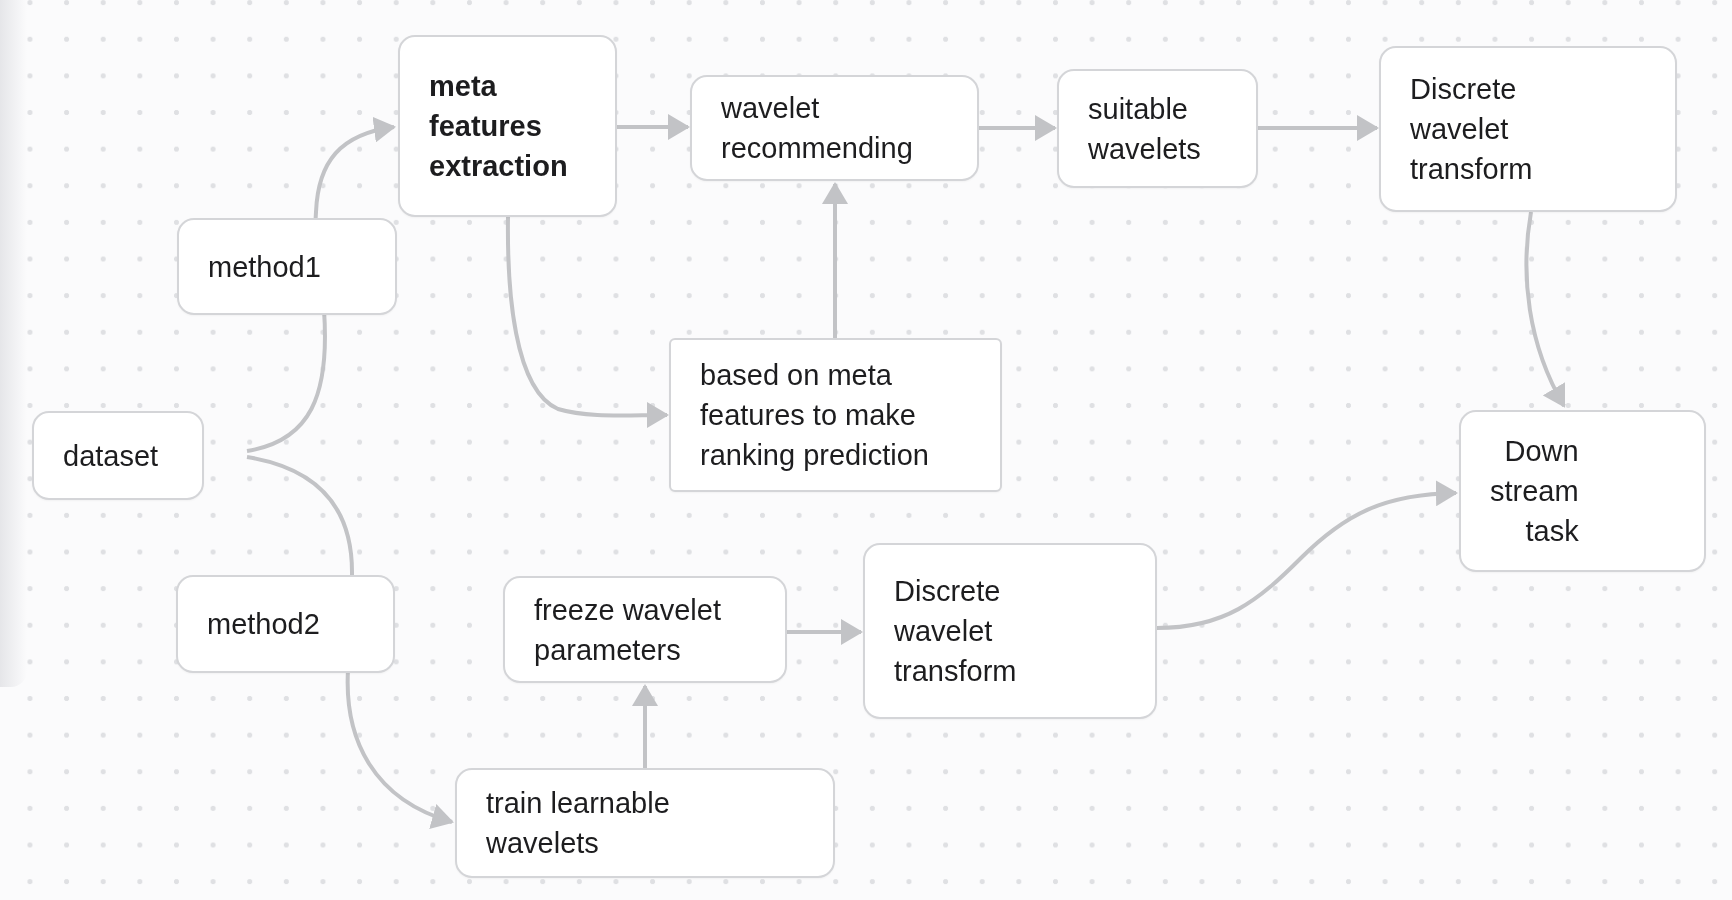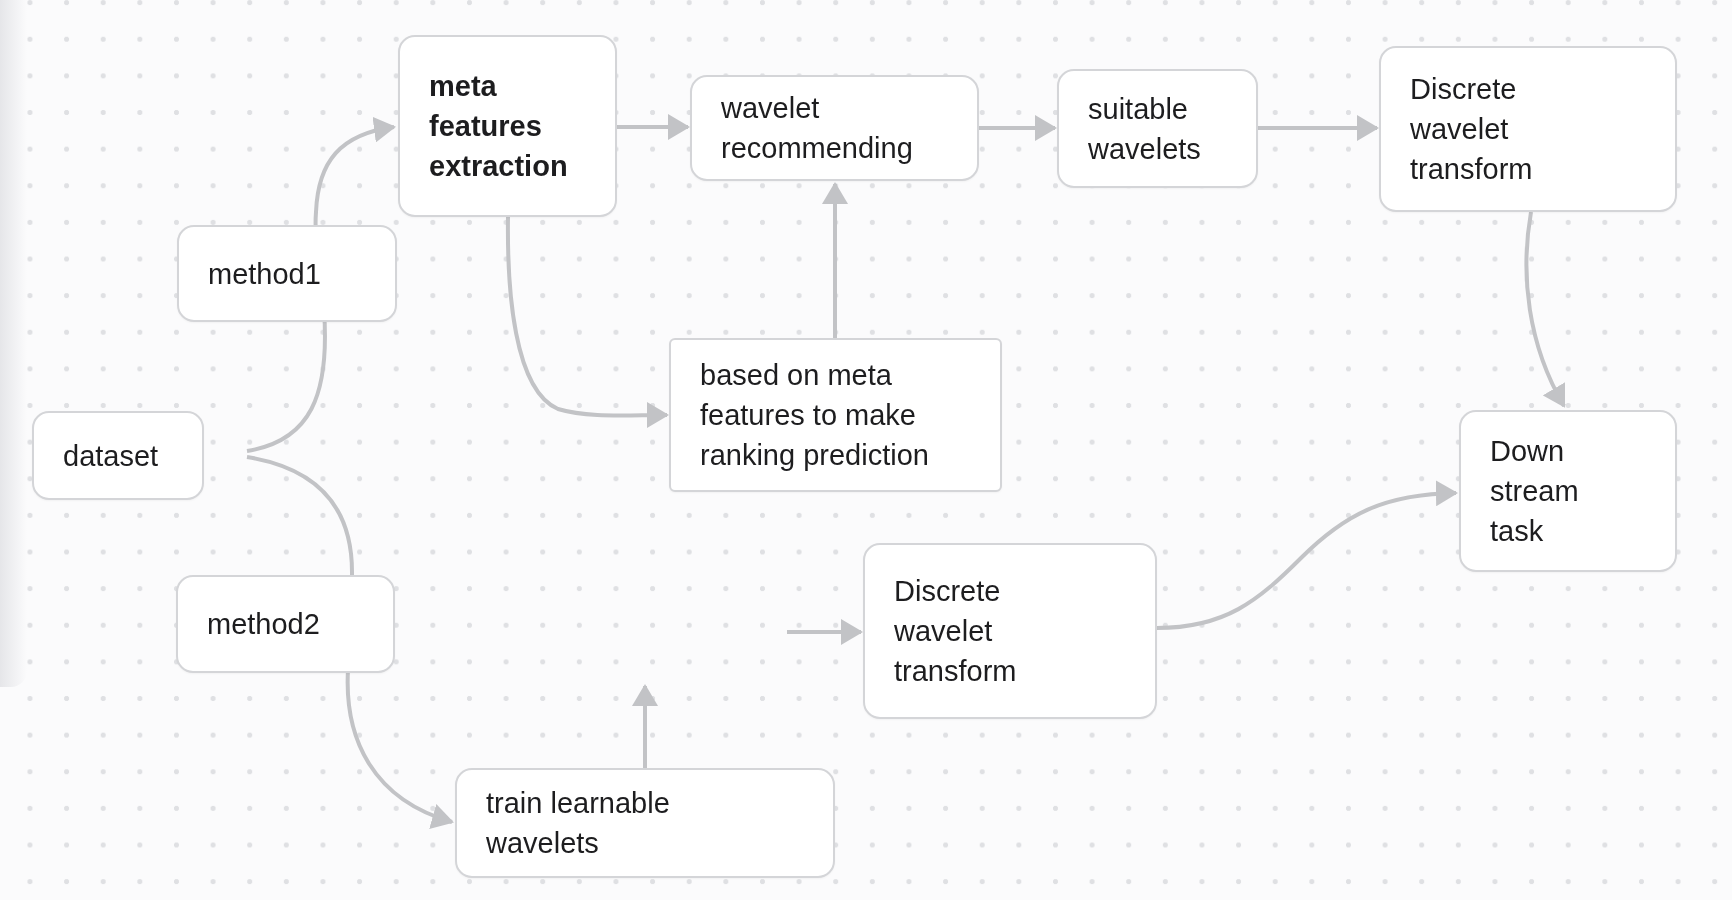--- a/index.html
+++ b/index.html
@@ -76,21 +76,21 @@
         <path class="edge" d="M 835,338 L 835,184" marker-end="url(#arrowhead)"></path>
         <path class="edge" d="M 787,632 L 861,632" marker-end="url(#arrowhead)"></path>
         <path class="edge" d="M 645,768 L 645,686" marker-end="url(#arrowhead)"></path>
         <path class="edge" d="M 1157,628 C 1225,628 1258,601 1301,558 C 1345,514 1385,494 1456,493" marker-end="url(#arrowhead)"></path>
         <path class="edge" d="M 1531,212 C 1520,275 1528,345 1564,406" marker-end="url(#arrowhead)"></path>
       </g>
   </svg>
 <div class="node" style="left: 32px; top: 411px; width: 172px; height: 89px;">
       <span class="node-label">dataset</span>
     </div>
-    <div class="node" style="left: 177px; top: 218px; width: 220px; height: 97px; margin-top: 7px;">
+    <div class="node" style="left: 177px; top: 218px; width: 220px; height: 97px;">
       <span class="node-label">method1</span>
     </div>
     <div class="node" style="left: 176px; top: 575px; width: 219px; height: 98px;">
       <span class="node-label">method2</span>
     </div>
     <div class="node" style="left: 398px; top: 35px; width: 219px; height: 182px; font-weight: bold;">
       <span class="node-label">meta
 features
 extraction</span>
     </div>
@@ -105,24 +105,28 @@
     <div class="node" style="left: 1379px; top: 46px; width: 298px; height: 166px;">
       <span class="node-label">Discrete
 wavelet
 transform</span>
     </div>
     <div class="node" style="left: 669px; top: 338px; width: 333px; height: 154px; border-radius: 6px;">
       <span class="node-label">based on meta
 features to make
 ranking prediction</span>
     </div>
-    <div class="node" style="left: 1459px; top: 410px; width: 218px; height: 162px;">
+    <div class="node" style="left: 1459px; top: 410px; width: 247px; height: 162px; text-align: right;">
       <span class="node-label">Down
 stream
 task</span>
+    </div>
+    <div class="node" style="left: 503px; top: 576px; width: 284px; height: 107px;">
+      <span class="node-label">freeze wavelet
+parameters</span>
     </div>
     <div class="node" style="left: 863px; top: 543px; width: 294px; height: 176px;">
       <span class="node-label">Discrete
 wavelet
 transform</span>
     </div>
     <div class="node" style="left: 455px; top: 768px; width: 380px; height: 110px;">
       <span class="node-label">train learnable
 wavelets</span>
     </div>

